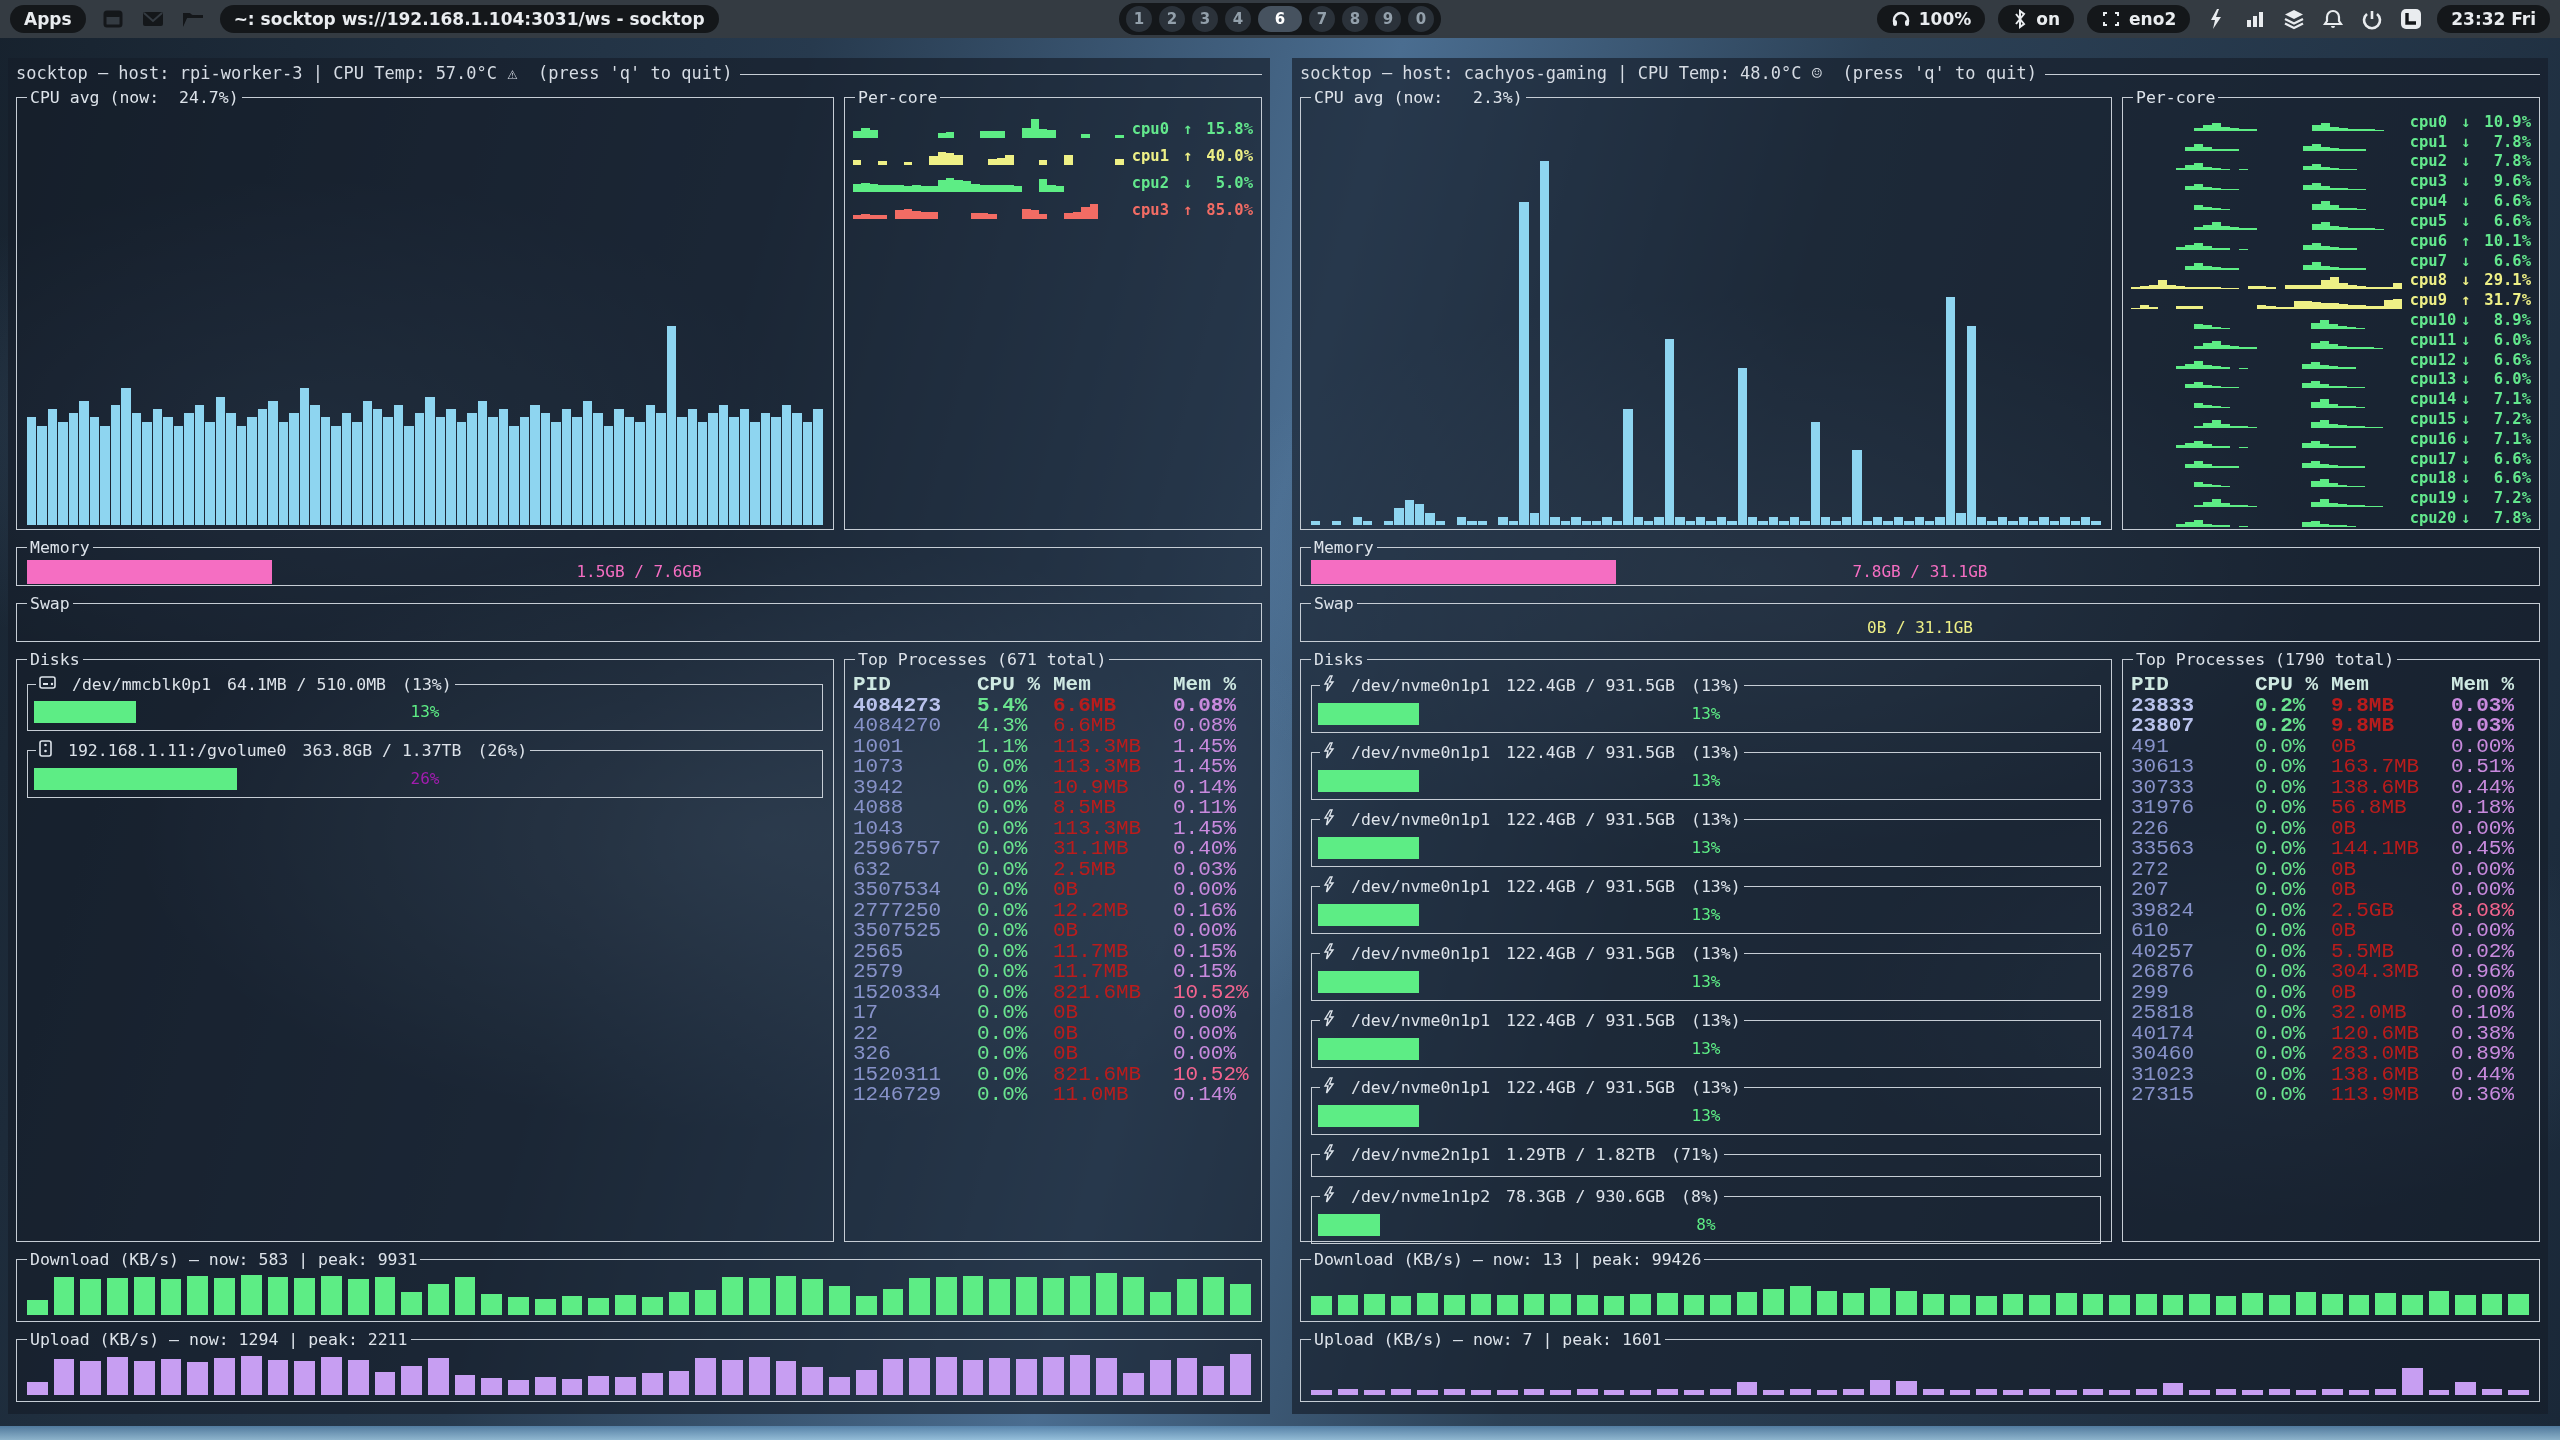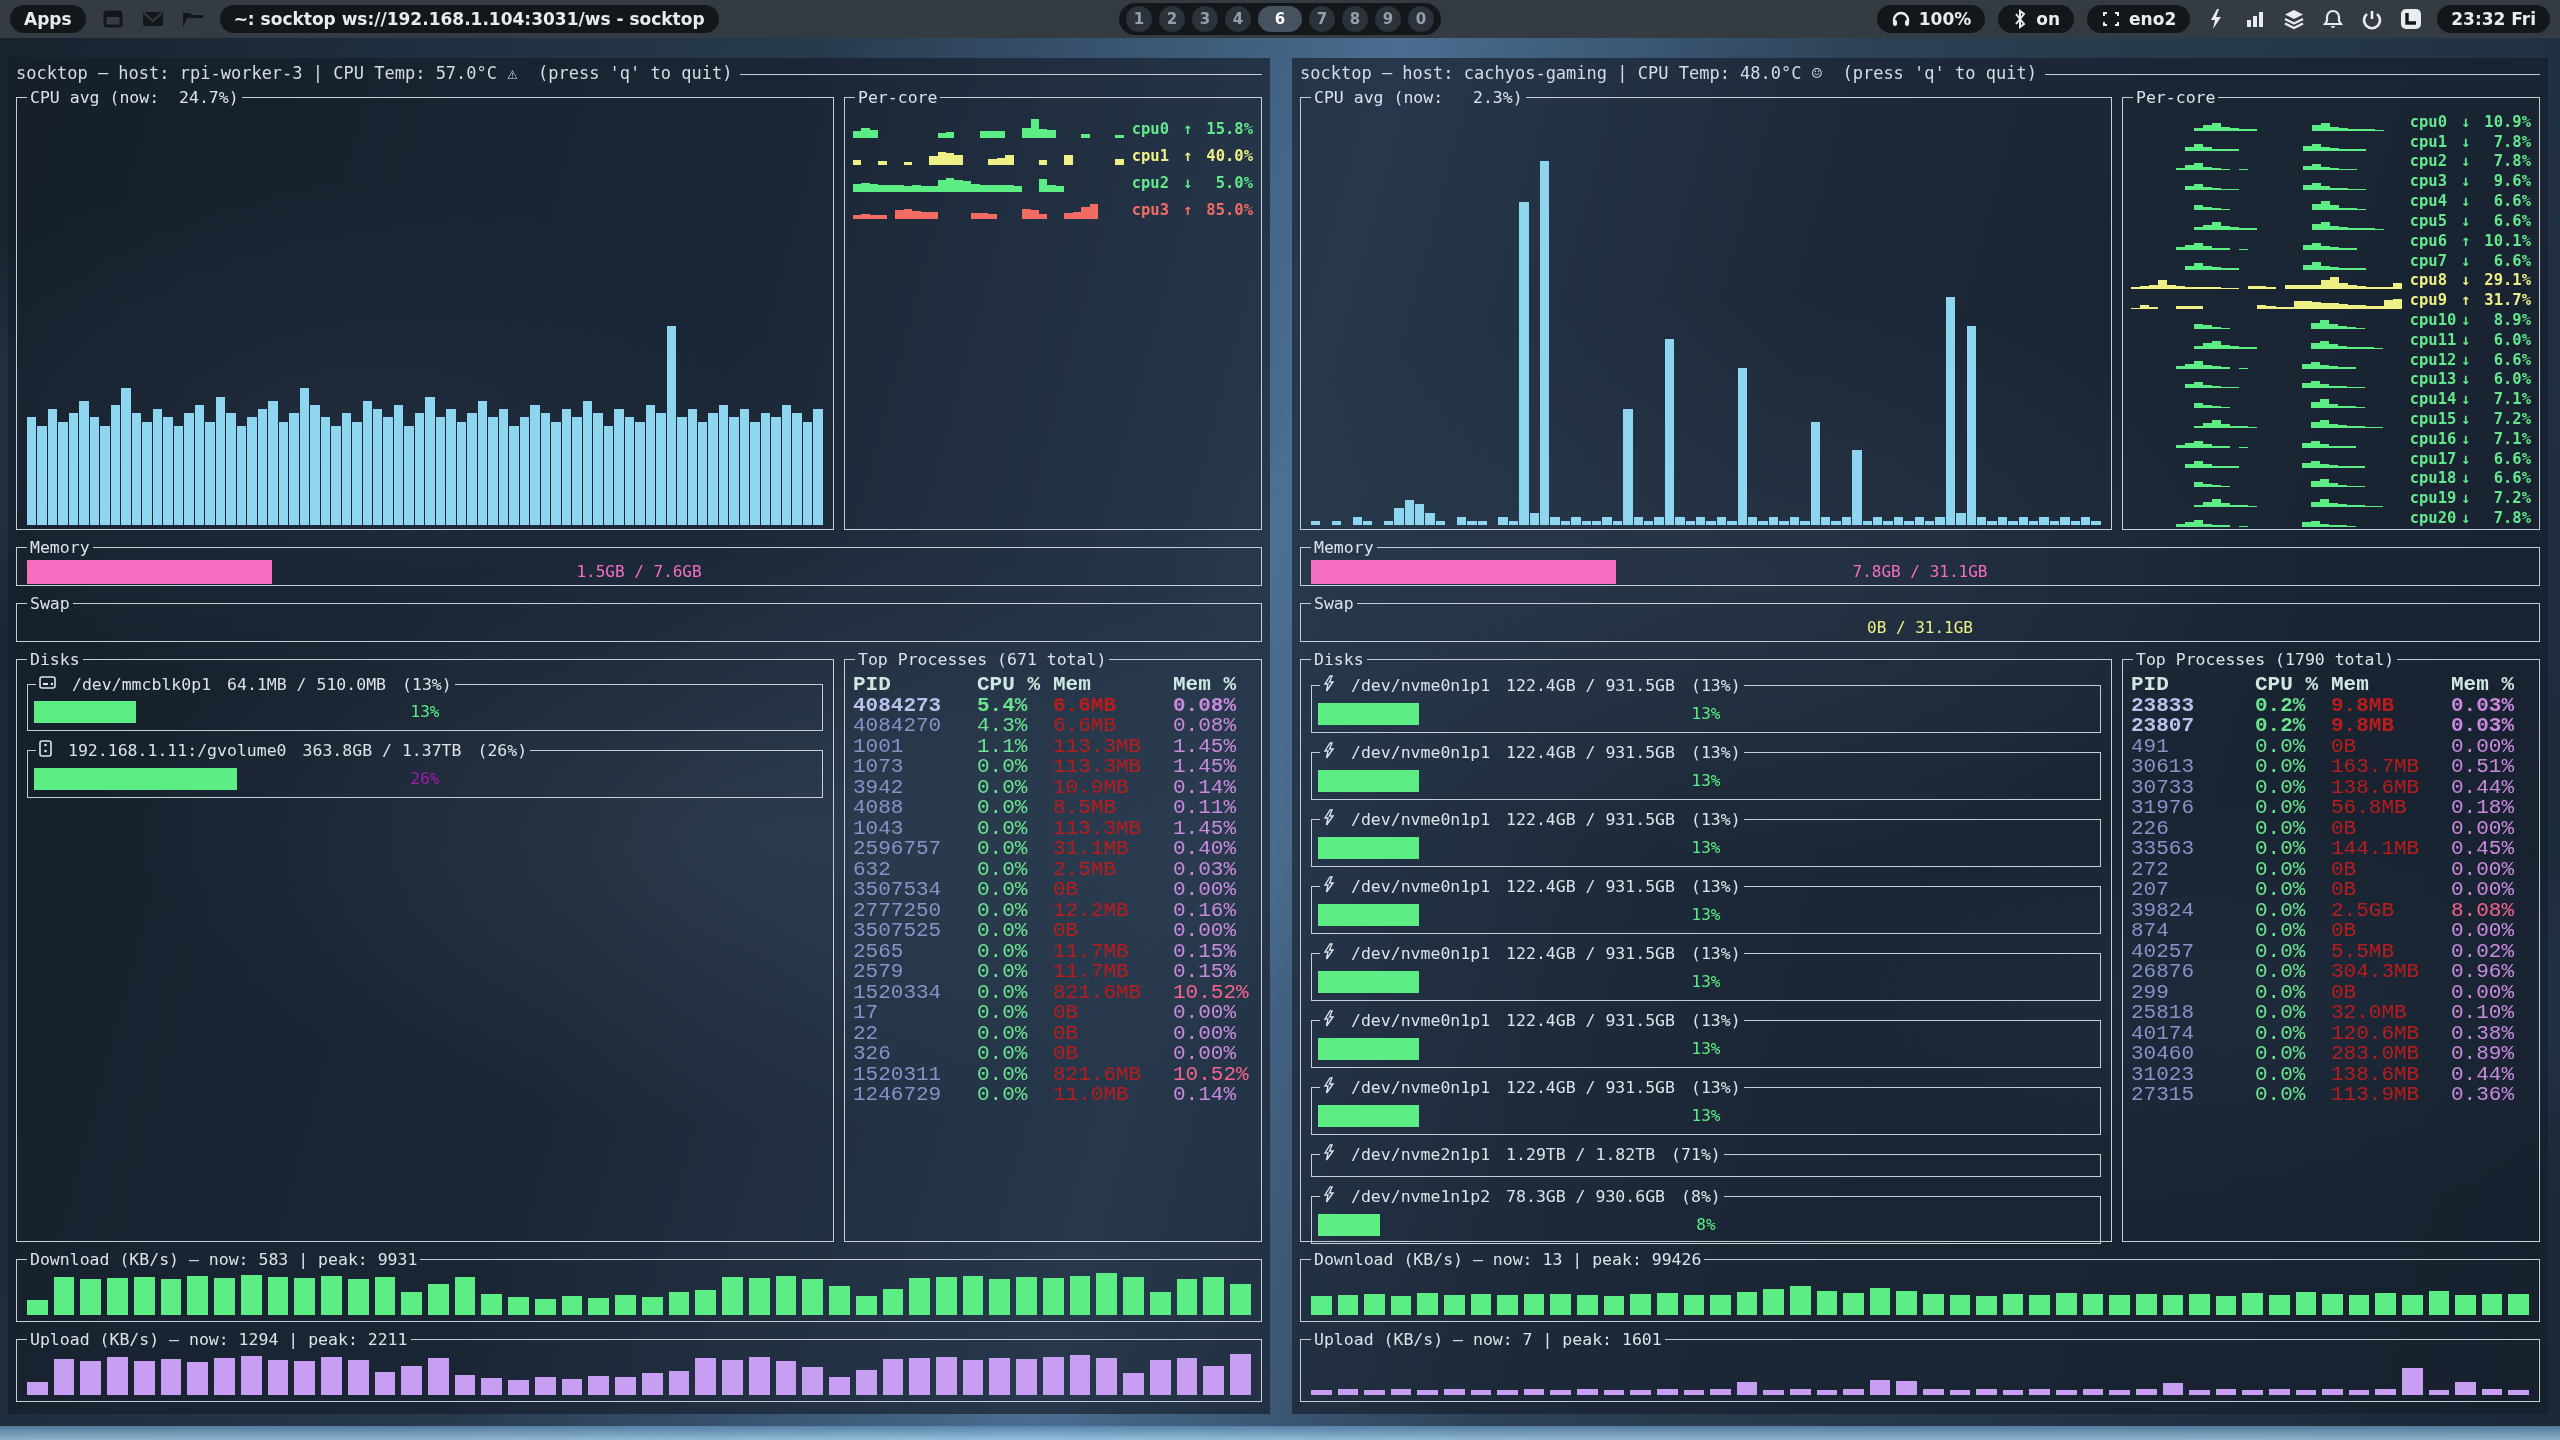--- a/index.html
+++ b/index.html
@@ -1540,21 +1540,21 @@
           <div class="proc-row bold"><span class="pid">23807</span><span class="cpu">0.2%</span><span class="mem">9.8MB</span><span class="memp">0.03%</span></div>
           <div class="proc-row"><span class="pid">491</span><span class="cpu">0.0%</span><span class="mem">0B</span><span class="memp">0.00%</span></div>
           <div class="proc-row"><span class="pid">30613</span><span class="cpu">0.0%</span><span class="mem">163.7MB</span><span class="memp">0.51%</span></div>
           <div class="proc-row"><span class="pid">30733</span><span class="cpu">0.0%</span><span class="mem">138.6MB</span><span class="memp">0.44%</span></div>
           <div class="proc-row"><span class="pid">31976</span><span class="cpu">0.0%</span><span class="mem">56.8MB</span><span class="memp">0.18%</span></div>
           <div class="proc-row"><span class="pid">226</span><span class="cpu">0.0%</span><span class="mem">0B</span><span class="memp">0.00%</span></div>
           <div class="proc-row"><span class="pid">33563</span><span class="cpu">0.0%</span><span class="mem">144.1MB</span><span class="memp">0.45%</span></div>
           <div class="proc-row"><span class="pid">272</span><span class="cpu">0.0%</span><span class="mem">0B</span><span class="memp">0.00%</span></div>
           <div class="proc-row"><span class="pid">207</span><span class="cpu">0.0%</span><span class="mem">0B</span><span class="memp">0.00%</span></div>
           <div class="proc-row hot"><span class="pid">39824</span><span class="cpu">0.0%</span><span class="mem">2.5GB</span><span class="memp">8.08%</span></div>
-          <div class="proc-row"><span class="pid">874</span><span class="cpu">0.0%</span><span class="mem">0B</span><span class="memp">0.00%</span></div>
+          <div class="proc-row"><span class="pid">610</span><span class="cpu">0.0%</span><span class="mem">0B</span><span class="memp">0.00%</span></div>
           <div class="proc-row"><span class="pid">40257</span><span class="cpu">0.0%</span><span class="mem">5.5MB</span><span class="memp">0.02%</span></div>
           <div class="proc-row"><span class="pid">26876</span><span class="cpu">0.0%</span><span class="mem">304.3MB</span><span class="memp">0.96%</span></div>
           <div class="proc-row"><span class="pid">299</span><span class="cpu">0.0%</span><span class="mem">0B</span><span class="memp">0.00%</span></div>
           <div class="proc-row"><span class="pid">25818</span><span class="cpu">0.0%</span><span class="mem">32.0MB</span><span class="memp">0.10%</span></div>
           <div class="proc-row"><span class="pid">40174</span><span class="cpu">0.0%</span><span class="mem">120.6MB</span><span class="memp">0.38%</span></div>
           <div class="proc-row"><span class="pid">30460</span><span class="cpu">0.0%</span><span class="mem">283.0MB</span><span class="memp">0.89%</span></div>
           <div class="proc-row"><span class="pid">31023</span><span class="cpu">0.0%</span><span class="mem">138.6MB</span><span class="memp">0.44%</span></div>
           <div class="proc-row"><span class="pid">27315</span><span class="cpu">0.0%</span><span class="mem">113.9MB</span><span class="memp">0.36%</span></div>
         </div>
     </fieldset>

